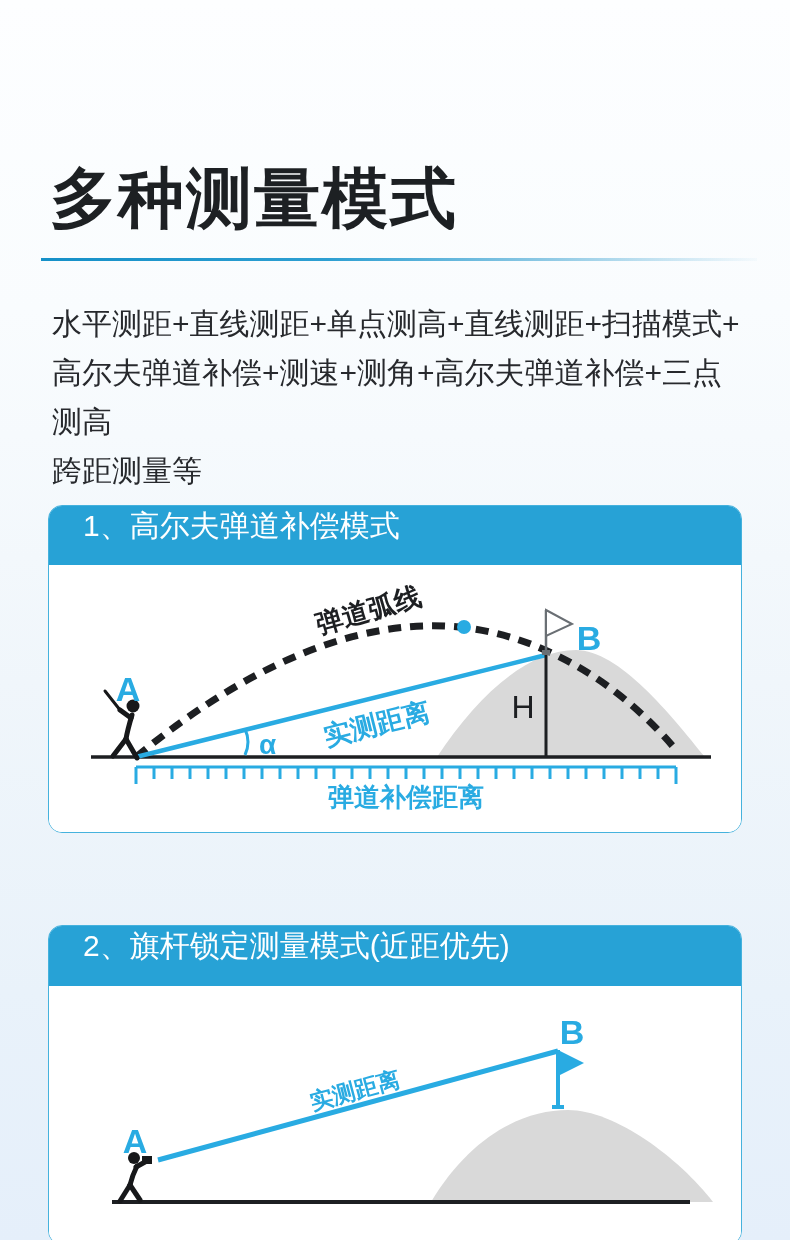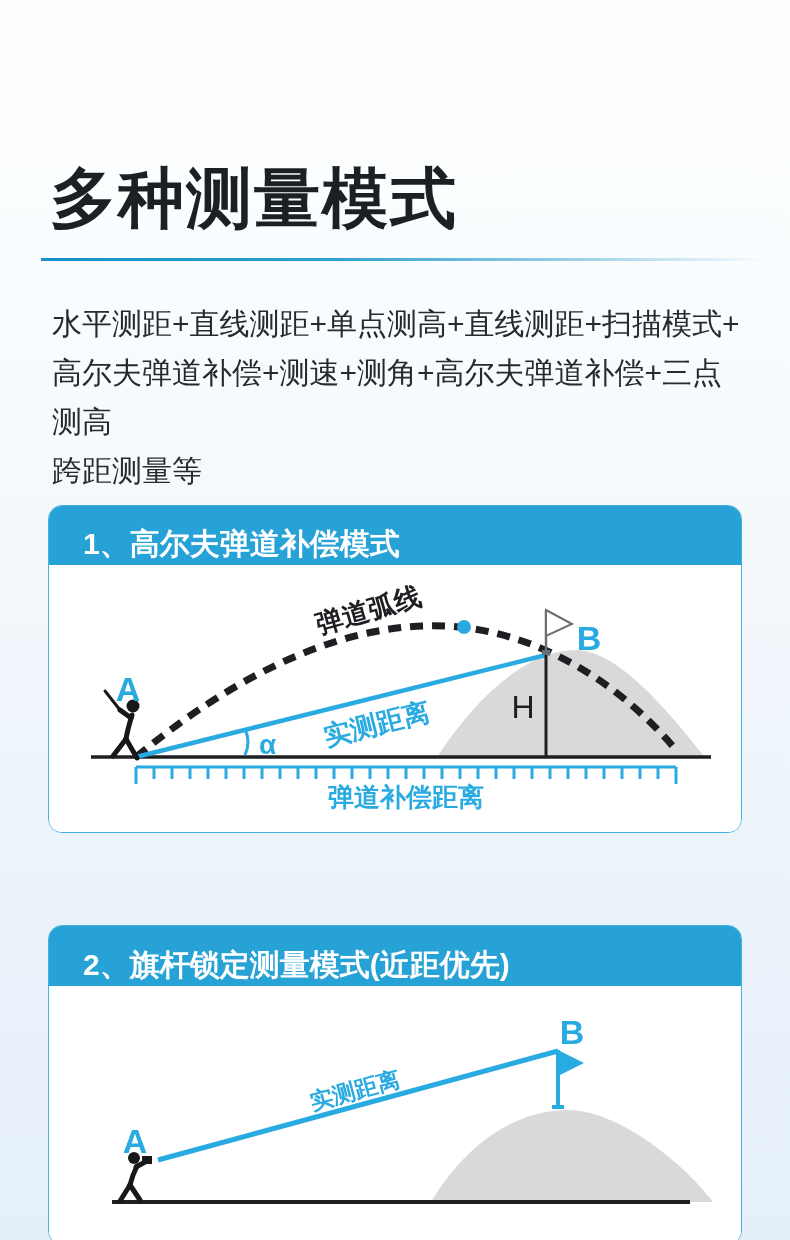--- a/index.html
+++ b/index.html
@@ -21,22 +21,22 @@
     font-size:30px;line-height:49px;color:#27292d;
   }
   .card{
     position:absolute;left:48px;width:694px;background:#ffffff;
     border:1px solid #45b2dd;border-radius:14px;overflow:hidden;
     box-sizing:border-box;
   }
   .card-1{top:505px;height:328px;}
   .card-2{top:888px;height:320px;margin-top:37px;}
   .card-header{
-    background:#27a2d6;color:#ffffff;font-weight:bold;font-size:30px;
-    padding:0 0 0 34px;display:flex;align-items:flex-end;
+    background:#27a2d6;color:#ffffff;font-weight:normal;font-size:30px;
+    padding:0 0 0 34px;display:flex;align-items:flex-start;
   }
   .card-1 .card-header{height:59px;}
   .card-2 .card-header{height:60px;}
   .card-body{background:#ffffff;}
   svg{display:block;}
   svg text{font-family:"Liberation Sans","DejaVu Sans",sans-serif;}
   .cyan-label{fill:#29abe2;font-weight:bold;}
   .dark-label{fill:#1d1f22;font-weight:bold;}
 </style>
 </head>

